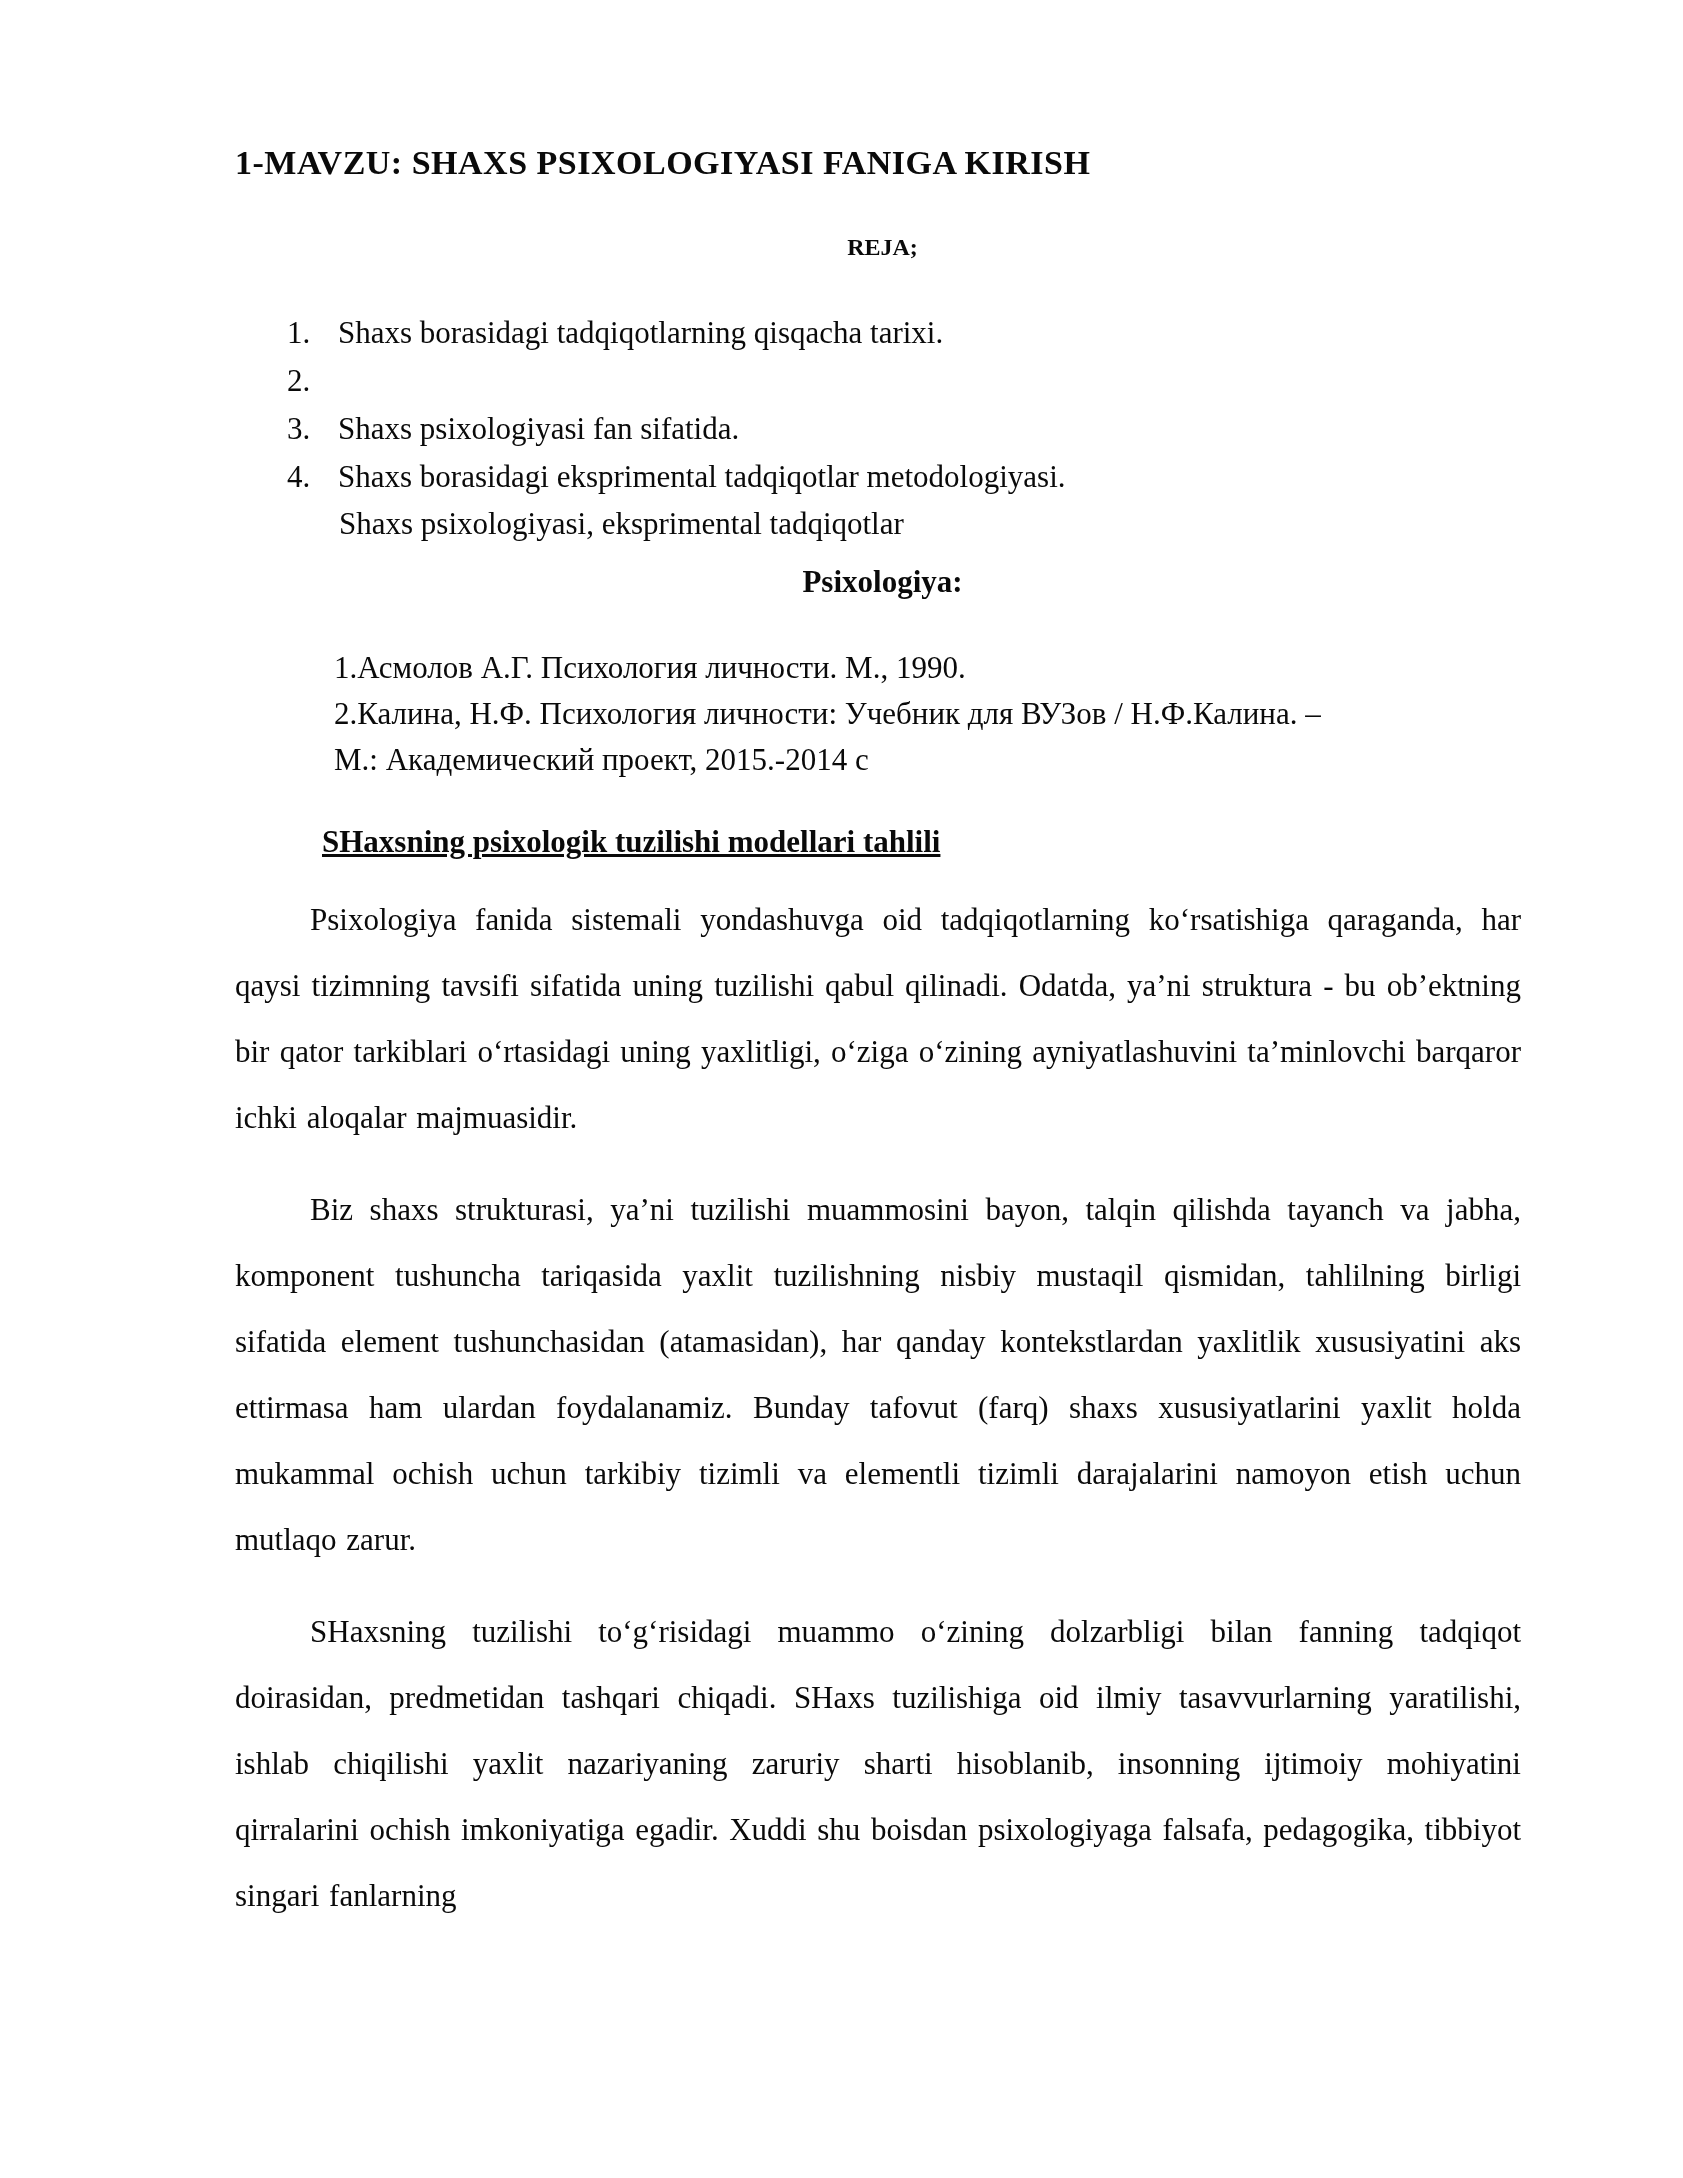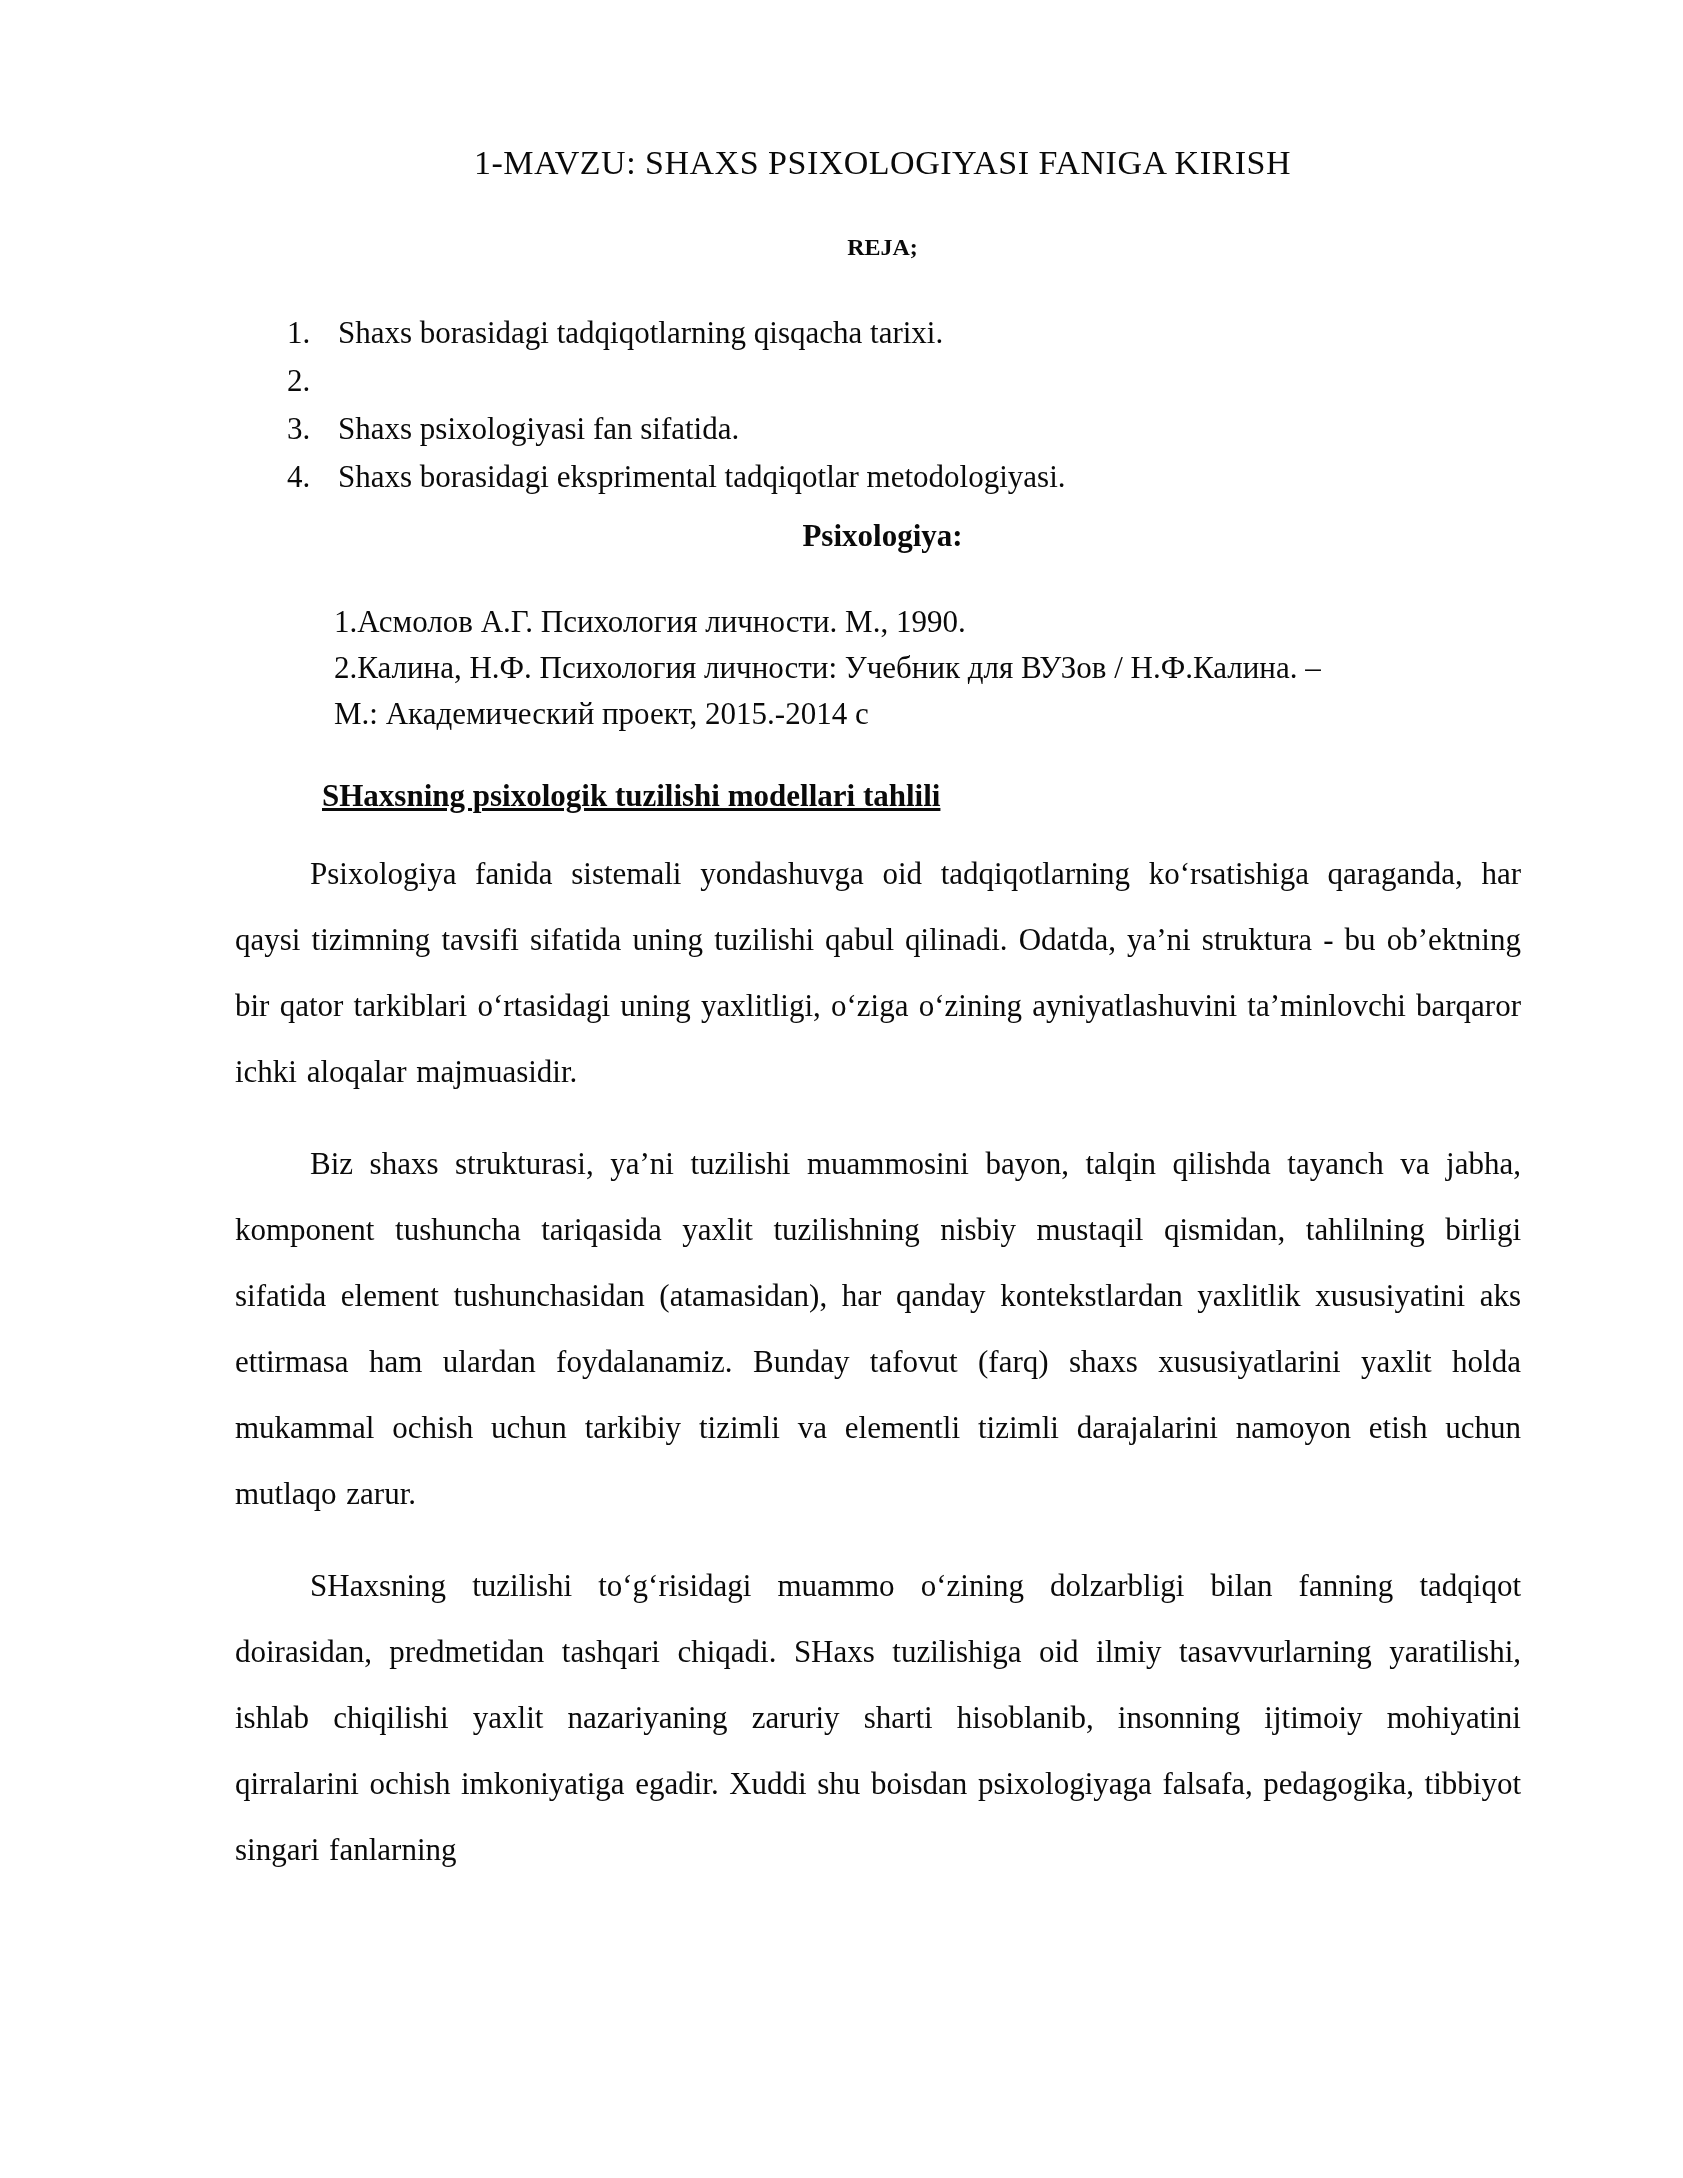--- a/index.html
+++ b/index.html
@@ -15,22 +15,22 @@
   }
   .page {
     box-sizing: border-box;
     width: 1683px;
     height: 2178px;
     padding: 141px 153px 0 235px;
     overflow: hidden;
     background: #ffffff;
   }
   .doc-title {
-    text-align: center;
-    font-weight: normal;
+    text-align: left;
+    font-weight: bold;
     font-size: 34px;
     line-height: 44px;
     letter-spacing: 0.5px;
   }
   .plan-heading {
     text-align: center;
     font-weight: bold;
     font-size: 24px;
     line-height: 44px;
     margin-top: 40px;
@@ -116,20 +116,21 @@
       <span class="plan-num">3.</span>
       <span>Shaxs psixologiyasi fan sifatida.</span>
     </li>
     <li>
       <span class="plan-num">4.</span>
       <span>Shaxs borasidagi eksprimental tadqiqotlar metodologiyasi.</span>
     </li>
   </ol>
 
 
+  <div class="keywords-text">Shaxs psixologiyasi, eksprimental tadqiqotlar</div>
 
   <div class="literature-heading">Psixologiya:</div>
 
   <div class="references">
     <div>1.Асмолов А.Г. Психология личности. М., 1990.</div>
     <div>2.Калина, Н.Ф. Психология личности: Учебник для ВУЗов / Н.Ф.Калина. –</div>
     <div>М.: Академический проект, 2015.-2014 с</div>
   </div>
 
   <div class="section-heading">SHaxsning psixologik tuzilishi modellari tahlili</div>

